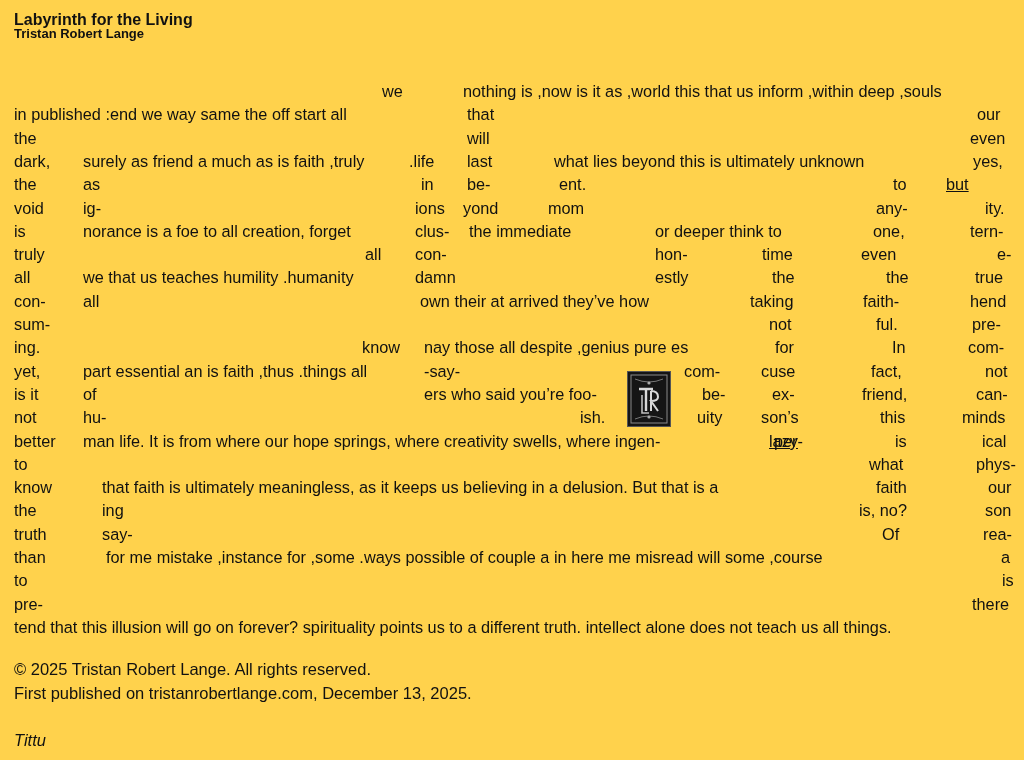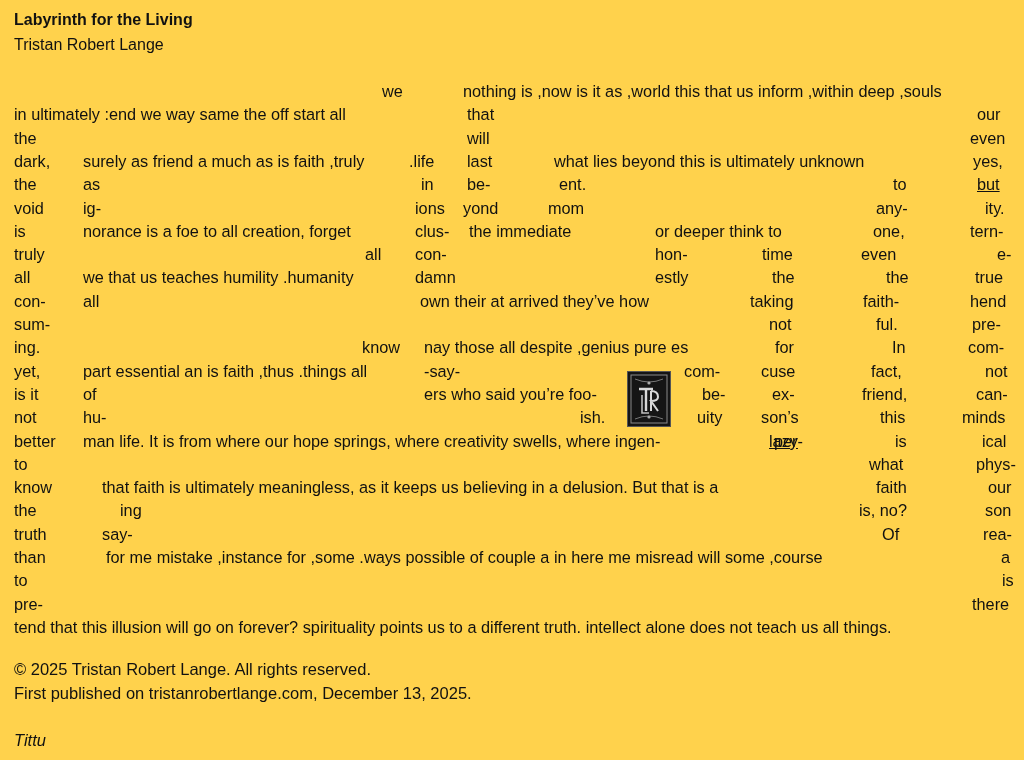--- a/index.html
+++ b/index.html
@@ -1,57 +1,57 @@
 <!DOCTYPE html>
 <html><head>
 <meta charset="utf-8">
 <style>
   html, body { margin:0; padding:0; }
   body { width:1024px; height:760px; background:#FFD24C; overflow:hidden; position:relative;
          font-family:"Liberation Sans", "DejaVu Sans", sans-serif; color:#111; }
   .title { position:absolute; left:14px; top:11px; font-size:16px; font-weight:bold; }
-  .author { position:absolute; left:14px; top:36px; font-size:16px; }
+  .author { position:absolute; left:14px; top:26px; font-size:13px;font-weight:bold; }
   .poem { position:absolute; left:0; top:0; width:1024px; height:676px; }
   .frag { position:absolute; font-size:16.3px; white-space:pre; line-height:20px; }
   .logo { position:absolute; left:627px; top:371px; width:44px; height:56px; background:#151515;
           border:1px solid #555; box-sizing:border-box; display:flex; align-items:center; justify-content:center; }
   .logo svg { width:40px; height:52px; }
   .footer { position:absolute; left:14px; font-size:16.5px; font-family:"Liberation Sans", sans-serif; }
   .sig { font-style:italic; }
 </style>
 </head>
 <body>
 
 <div>
   <div class="title">Labyrinth for the Living</div>
   <div class="author">Tristan Robert Lange</div>
 </div>
 
 <div class="poem" id="poem">
     <span class="frag" style="left: 382px; top: 81px;">we</span>
     <span class="frag" style="left: 463px; top: 81px;">nothing is ,now is it as ,world this that us inform ,within deep ,souls</span>
-    <span class="frag" style="left: 14px; top: 104.3px;">in ultimately :end we way same the off start all</span>
+    <span class="frag" style="left: 14px; top: 104.3px;">in published :end we way same the off start all</span>
     <span class="frag" style="left: 467px; top: 104.3px;">that</span>
     <span class="frag" style="left: 977px; top: 104.3px;">our</span>
     <span class="frag" style="left: 14px; top: 127.6px;">the</span>
     <span class="frag" style="left: 467px; top: 127.6px;">will</span>
     <span class="frag" style="left: 970px; top: 127.6px;">even</span>
     <span class="frag" style="left: 14px; top: 150.9px;">dark,</span>
     <span class="frag" style="left: 83px; top: 150.9px;">surely as friend a much as is faith ,truly</span>
     <span class="frag" style="left: 409px; top: 150.9px;">.life</span>
     <span class="frag" style="left: 467px; top: 150.9px;">last</span>
     <span class="frag" style="left: 554px; top: 150.9px;">what lies beyond this is ultimately unknown</span>
     <span class="frag" style="left: 973px; top: 150.9px;">yes,</span>
     <span class="frag" style="left: 14px; top: 174.2px;">the</span>
     <span class="frag" style="left: 83px; top: 174.2px;">as</span>
     <span class="frag" style="left: 421px; top: 174.2px;">in</span>
     <span class="frag" style="left: 467px; top: 174.2px;">be-</span>
     <span class="frag" style="left: 559px; top: 174.2px;">ent.</span>
     <span class="frag" style="left: 893px; top: 174.2px;">to</span>
-    <span class="frag" style="left: 977px; top: 174.2px; text-decoration: underline;">but</span>
+    <span class="frag" style="left: 946px; top: 174.2px; text-decoration: underline;">but</span>
     <span class="frag" style="left: 14px; top: 197.5px;">void</span>
     <span class="frag" style="left: 83px; top: 197.5px;">ig-</span>
     <span class="frag" style="left: 415px; top: 197.5px;">ions</span>
     <span class="frag" style="left: 463px; top: 197.5px;">yond</span>
     <span class="frag" style="left: 548px; top: 197.5px;">mom</span>
     <span class="frag" style="left: 876px; top: 197.5px;">any-</span>
     <span class="frag" style="left: 985px; top: 197.5px;">ity.</span>
     <span class="frag" style="left: 14px; top: 220.8px;">is</span>
     <span class="frag" style="left: 83px; top: 220.8px;">norance is a foe to all creation, forget</span>
     <span class="frag" style="left: 415px; top: 220.8px;">clus-</span>
@@ -117,21 +117,21 @@
     <span class="frag" style="left: 982px; top: 430.5px;">ical</span>
     <span class="frag" style="left: 14px; top: 453.8px;">to</span>
     <span class="frag" style="left: 769px; top: 431px; text-decoration: underline;">lazy</span>
     <span class="frag" style="left: 869px; top: 453.8px;">what</span>
     <span class="frag" style="left: 970px; top: 453.8px; margin-left: 6px;">phys-</span>
     <span class="frag" style="left: 14px; top: 477.1px;">know</span>
     <span class="frag" style="left: 102px; top: 477.1px;">that faith is ultimately meaningless, as it keeps us believing in a delusion. But that is a</span>
     <span class="frag" style="left: 876px; top: 477.1px;">faith</span>
     <span class="frag" style="left: 988px; top: 477.1px;">our</span>
     <span class="frag" style="left: 14px; top: 500.4px;">the</span>
-    <span class="frag" style="left: 120px; top: 500.4px; text-align: right;">ing</span>
+    <span class="frag" style="left: 102px; top: 500.4px; text-align: right;">ing</span>
     <span class="frag" style="left: 859px; top: 500.4px;">is, no?</span>
     <span class="frag" style="left: 985px; top: 500.4px;">son</span>
     <span class="frag" style="left: 14px; top: 523.7px;">truth</span>
     <span class="frag" style="left: 102px; top: 523.7px;">say-</span>
     <span class="frag" style="left: 882px; top: 523.7px;">Of</span>
     <span class="frag" style="left: 983px; top: 523.7px;">rea-</span>
     <span class="frag" style="left: 14px; top: 547px;">than</span>
     <span class="frag" style="left: 106px; top: 547px; text-align: center;">for me mistake ,instance for ,some .ways possible of couple a in here me misread will some ,course</span>
     <span class="frag" style="left: 1001px; top: 547px;">a</span>
     <span class="frag" style="left: 14px; top: 570.3px;">to</span>

